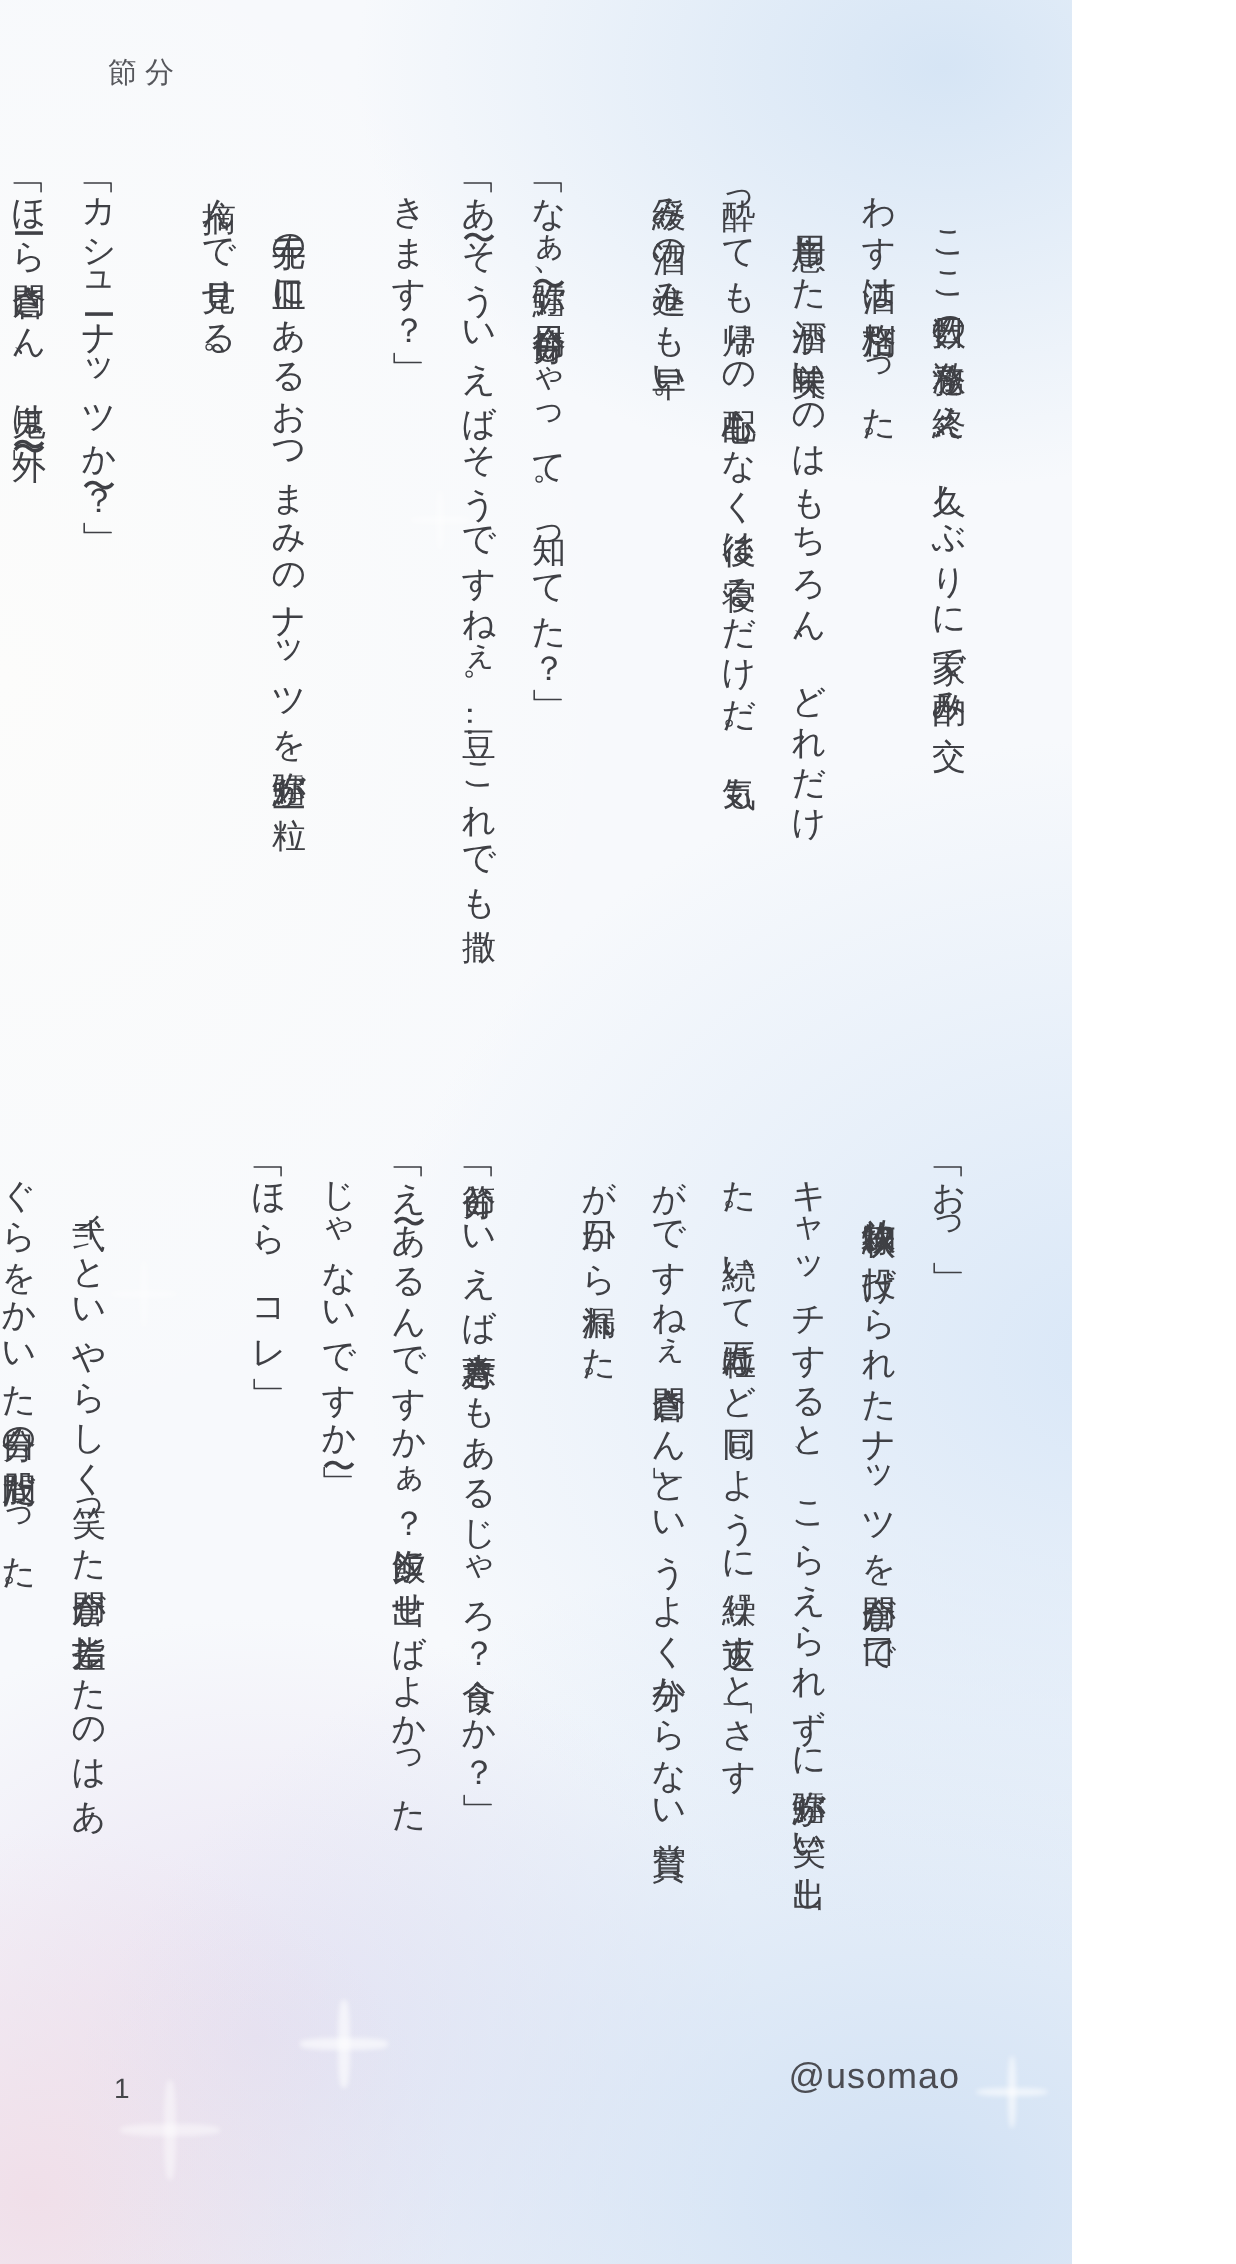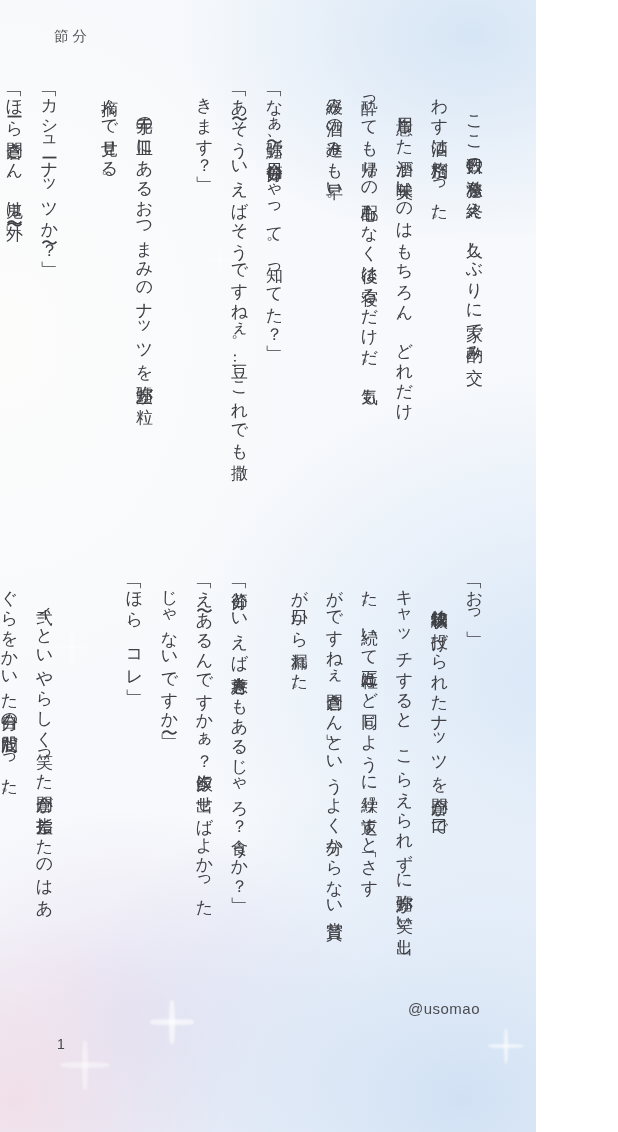--- a/index.html
+++ b/index.html
@@ -32,22 +32,22 @@
   .vtext p.indent{text-indent:18px;}
   .vtext p.pgap{margin-block-start:25px;}
   .vtext p.pgap-lg{margin-block-start:55px;}
   .block-top{top:86px;height:430px;}
   .block-bottom{top:578px;height:436px;}
   .page-number{
     position:absolute;left:57px;top:1036px;
     font-size:14px;color:#45464a;
   }
   .author-handle{
-    position:absolute;right:56px;top:1000px;
-    font-size:15px;color:#4b4c52;letter-spacing:0.5px;
+    position:absolute;right:56px;top:1028px;
+    font-size:18px;color:#4b4c52;letter-spacing:0.5px;
   }
   .footer-bar{
     position:absolute;left:0;bottom:0;width:618px;height:43px;
     background:#ffffff;display:flex;align-items:center;justify-content:center;
   }
   .footer-credit{
     font-size:12.5px;color:#909095;letter-spacing:0.5px;
   }
   .sparkle{position:absolute;pointer-events:none;}
   .sparkle::before,.sparkle::after{

